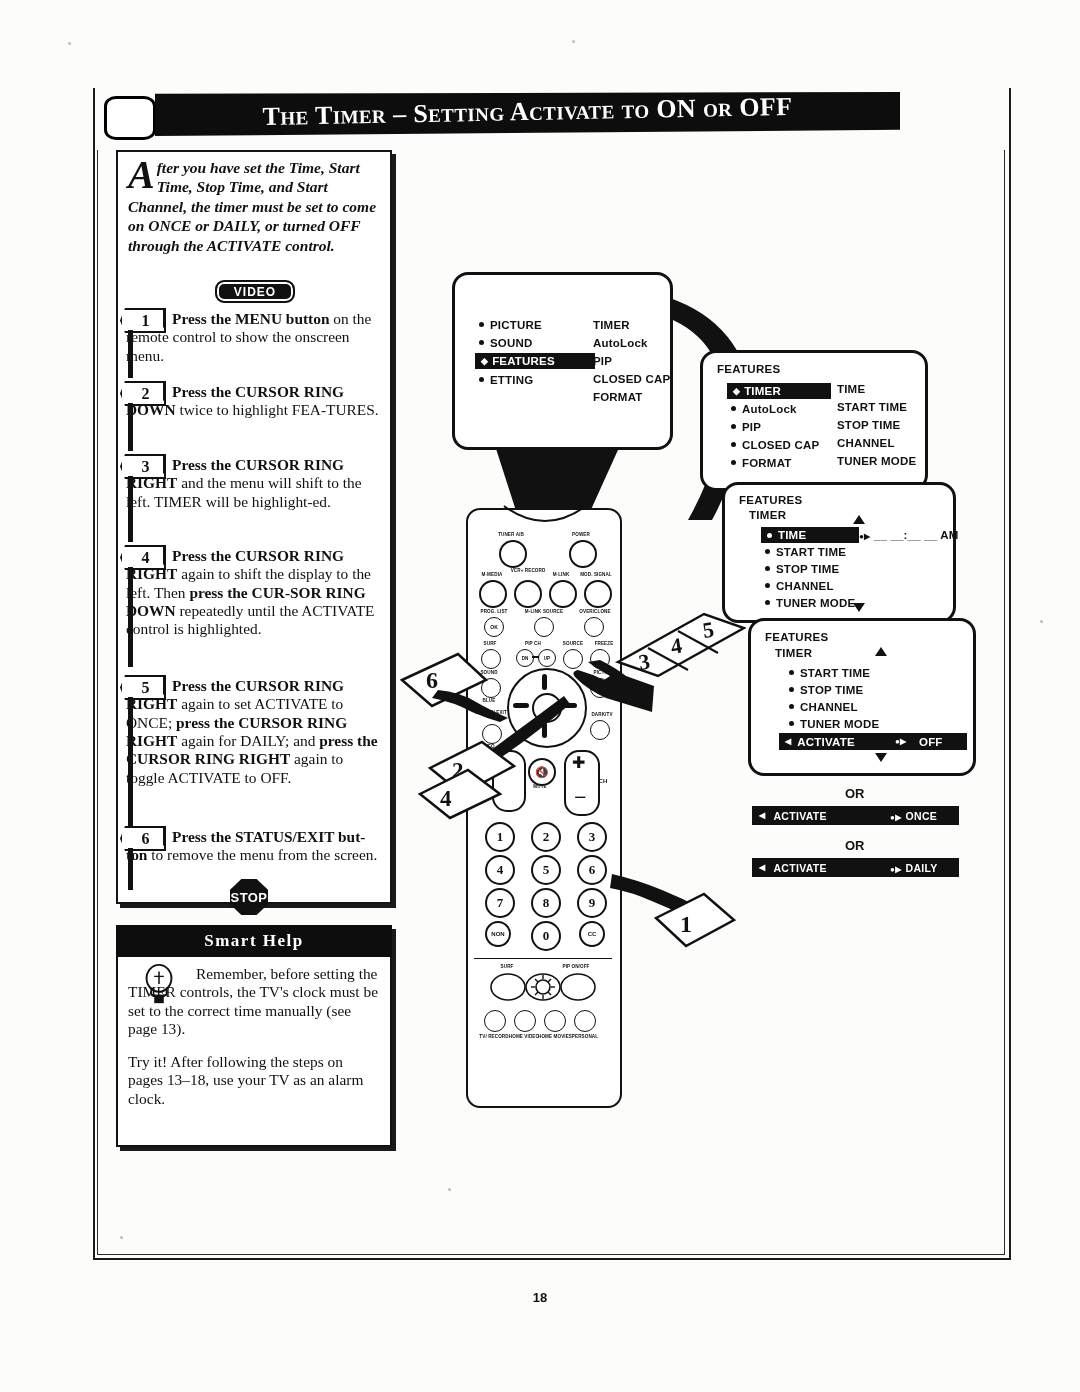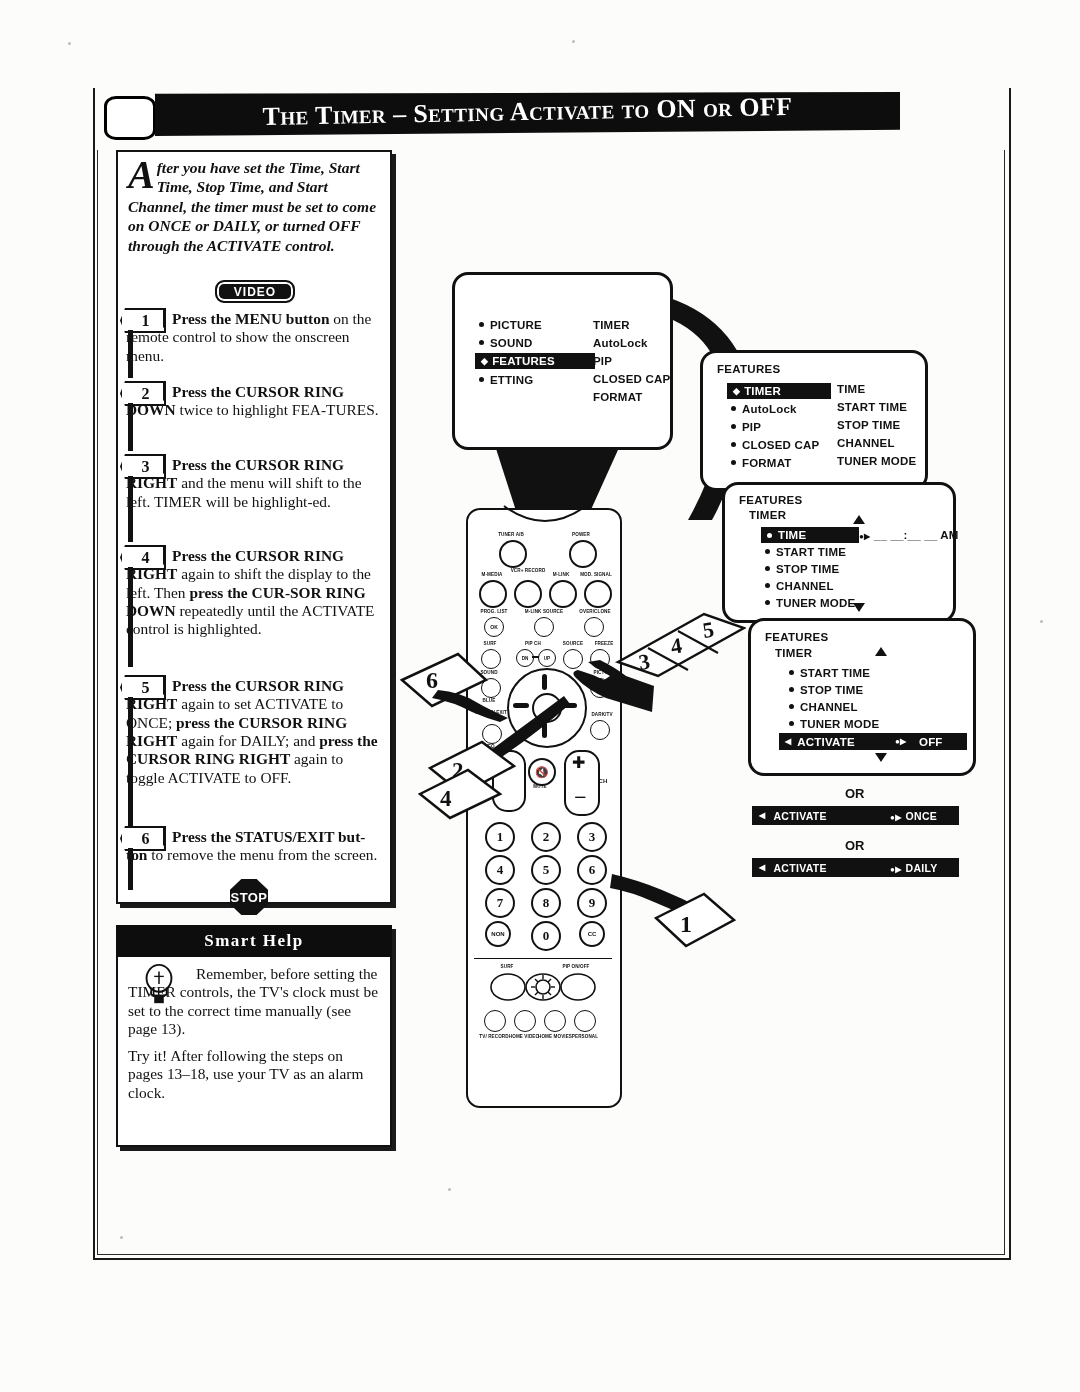--- a/index.html
+++ b/index.html
@@ -114,21 +114,21 @@
     letter-spacing:1.5px;
   }
   .bulb{
     position:absolute;left:22px;top:36px;width:38px;height:44px;
   }
   .help-body{
     position:absolute;left:10px;top:38px;width:252px;
     font-family:"Liberation Serif",serif;font-size:15.4px;line-height:1.2;
   }
   .help-p1{text-indent:68px;}
-  .help-p2{margin-top:8px;}
+  .help-p2{margin-top:14px;}
 
   
   .tvscreen{
     position:absolute;background:#fff;border:3px solid #111;border-radius:16px;
     font-family:"Liberation Sans",sans-serif;
   }
   .scr-title{
     position:absolute;font-weight:bold;font-size:11.5px;letter-spacing:.3px;color:#111;
   }
   .scr-row{
@@ -546,13 +546,14 @@
     <polygon points="2,104 50,80 82,104 32,128" fill="#fff" stroke="#111" stroke-width="2.5"></polygon>
     <text x="22" y="116" font-family="Liberation Serif, serif" font-size="23" font-weight="bold" fill="#111">4</text>
   </svg>
 
   <svg class="hand" style="left:608px;top:866px;width:130px;height:92px;" viewBox="0 0 130 92">
     <path d="M4 8 Q30 14 54 24 Q74 32 92 42 L86 54 Q66 44 46 36 Q24 26 2 22 Z" fill="#111"></path>
     <polygon points="48,52 96,28 126,54 78,80" fill="#fff" stroke="#111" stroke-width="2.5"></polygon>
     <text x="72" y="66" font-family="Liberation Serif, serif" font-size="24" font-weight="bold" fill="#111">1</text>
   </svg>
 
+  <div class="pagenum">18</div>
 </div>
 
 </body></html>

